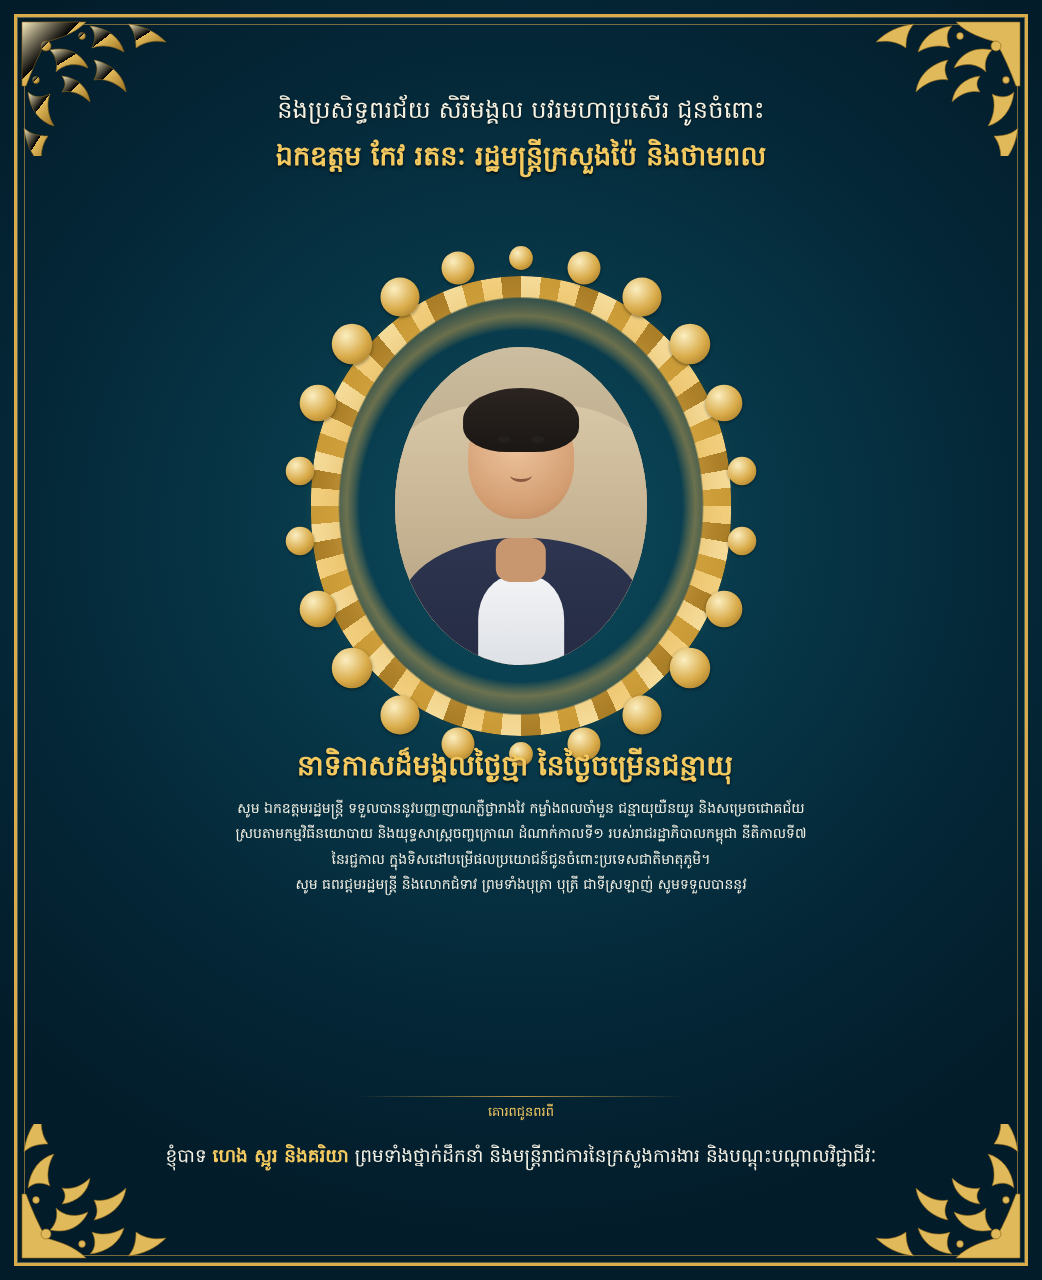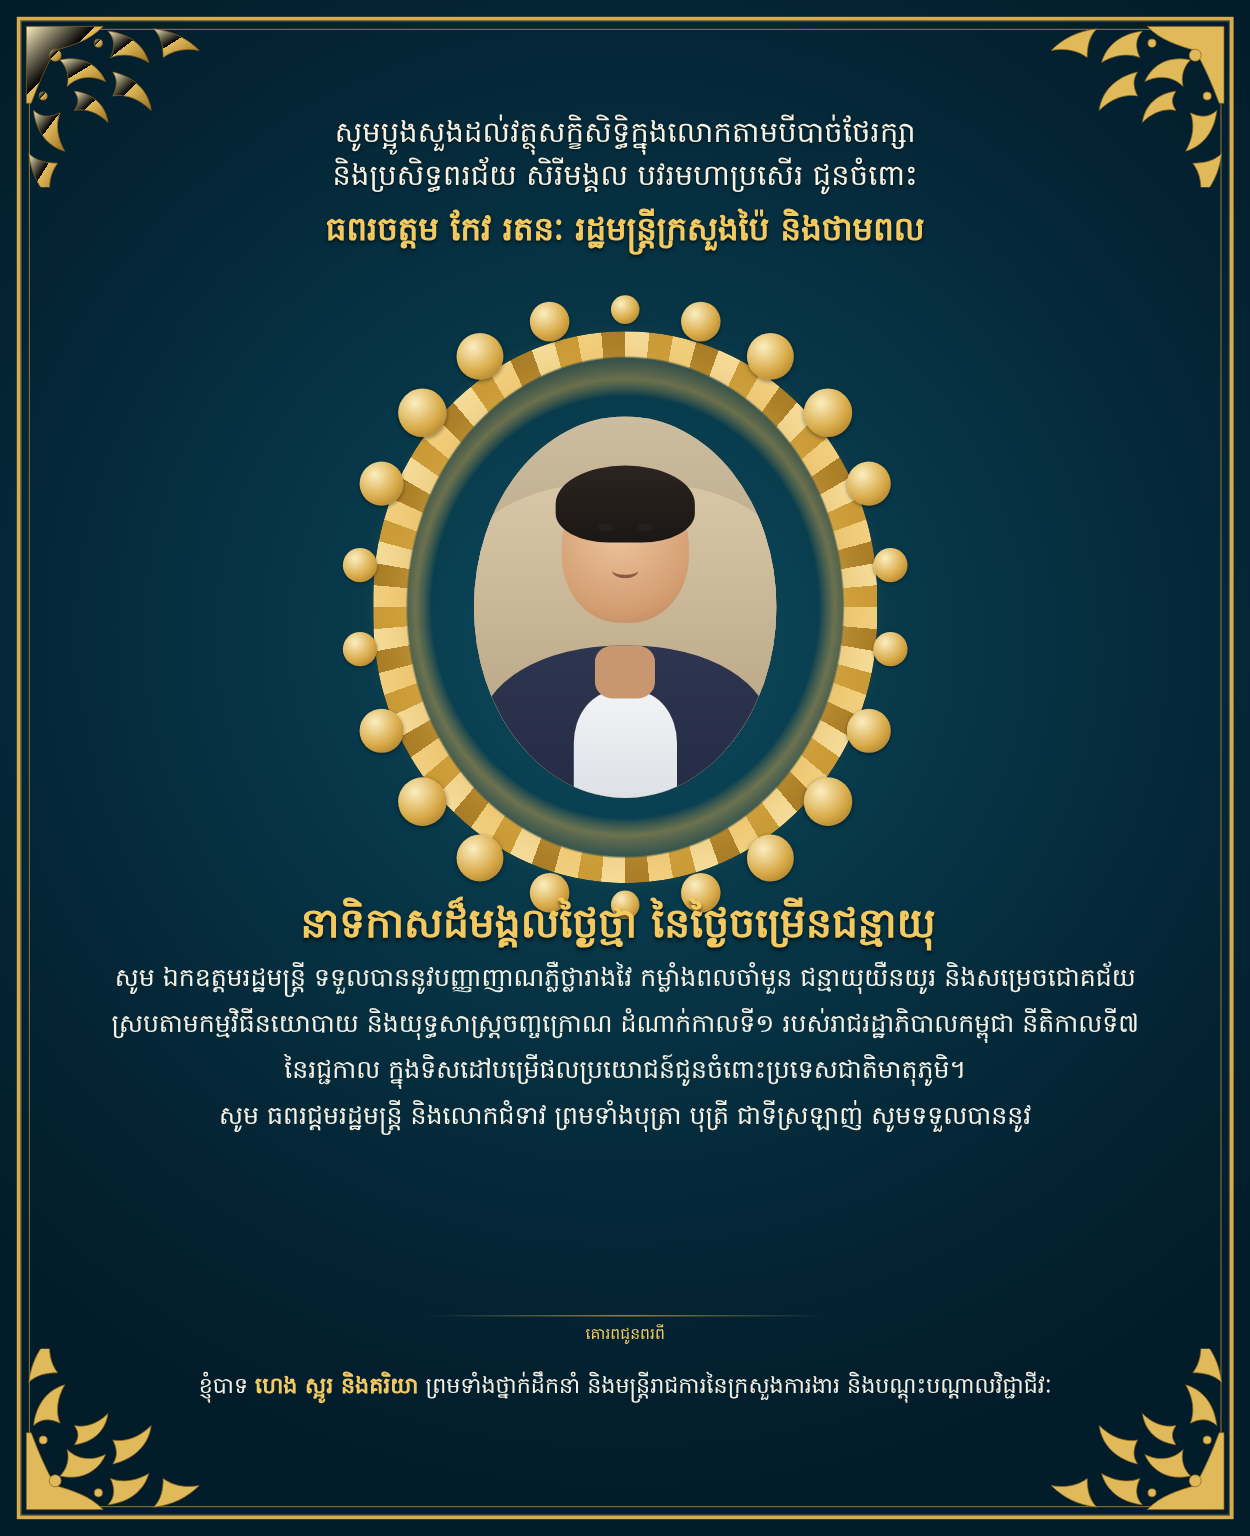--- a/index.html
+++ b/index.html
@@ -158,31 +158,31 @@
   .ph-smile   { position:absolute; left:45.5%; top:38%; width:9%; height:3.4%;
                 border-bottom:3px solid #8a5a42; border-radius: 0 0 60% 60%; }
 
   
   .body-title {
     position: absolute;
     left: 48px; right: 60px;
     top: 748px;
     text-align: center;
     color: #f3c960;
-    font-size: 34px;
+    font-size: 28px;
     font-weight: bold;
     text-shadow: 0 2px 3px rgba(0,0,0,.6);
   }
   .body-text {
     position: absolute;
     left: 56px; right: 56px;
     top: 796px;
     text-align: center;
     color: #f5f1e4;
-    font-size: 21px;
+    font-size: 14px;
     line-height: 1.82;
   }
   .body-text p { margin: 0; }
   .hl { color: #f3c960; font-weight: bold; }
 
   .divider {
     position: absolute;
     left: 50%;
     top: 1096px;
     transform: translateX(-50%);
@@ -288,23 +288,22 @@
         <circle cx="30" cy="30" r="5"></circle>
         <circle cx="66" cy="20" r="3.4"></circle>
         <circle cx="20" cy="64" r="3.4"></circle>
         <path d="M112 8 C128 10 140 16 150 26 C138 24 128 26 120 32 C120 22 118 14 112 8 Z"></path>
         <path d="M8 112 C10 128 16 140 26 150 C24 138 26 128 32 120 C22 120 14 118 8 112 Z"></path>
       </g>
     </svg>
   </div>
 
   <div class="header">
-    <div class="line1">សូមប្អូងសួងដល់វត្ថុសក្ខិសិទ្ធិក្នុងលោកតាមបីបាច់ថែរក្សា</div>
     <div class="line2">និងប្រសិទ្ធពរជ័យ សិរីមង្គល បវរមហាប្រសើរ ជូនចំពោះ</div>
-    <div class="line3">ធពរចត្តម កែវ រតនៈ រដ្ឋមន្ត្រីក្រសួងប៉ៃ និងថាមពល</div>
+    <div class="line3">ឯកឧត្តម កែវ រតនៈ រដ្ឋមន្ត្រីក្រសួងប៉ៃ និងថាមពល</div>
   </div>
 
   <div class="portrait-wrap">
     <div class="frame-ring"></div>
     <div class="frame-scallop"></div>
     <div class="frame-bumps" id="bumps">
         <span style="left: 50%; top: 0%; transform: scale(0.7);"></span>
         <span style="left: 63.8049%; top: 2.02535%; transform: scale(0.97);"></span>
         <span style="left: 76.4914%; top: 7.93732%; transform: scale(1.15);"></span>
         <span style="left: 87.0317%; top: 17.257%; transform: scale(1.19);"></span>

